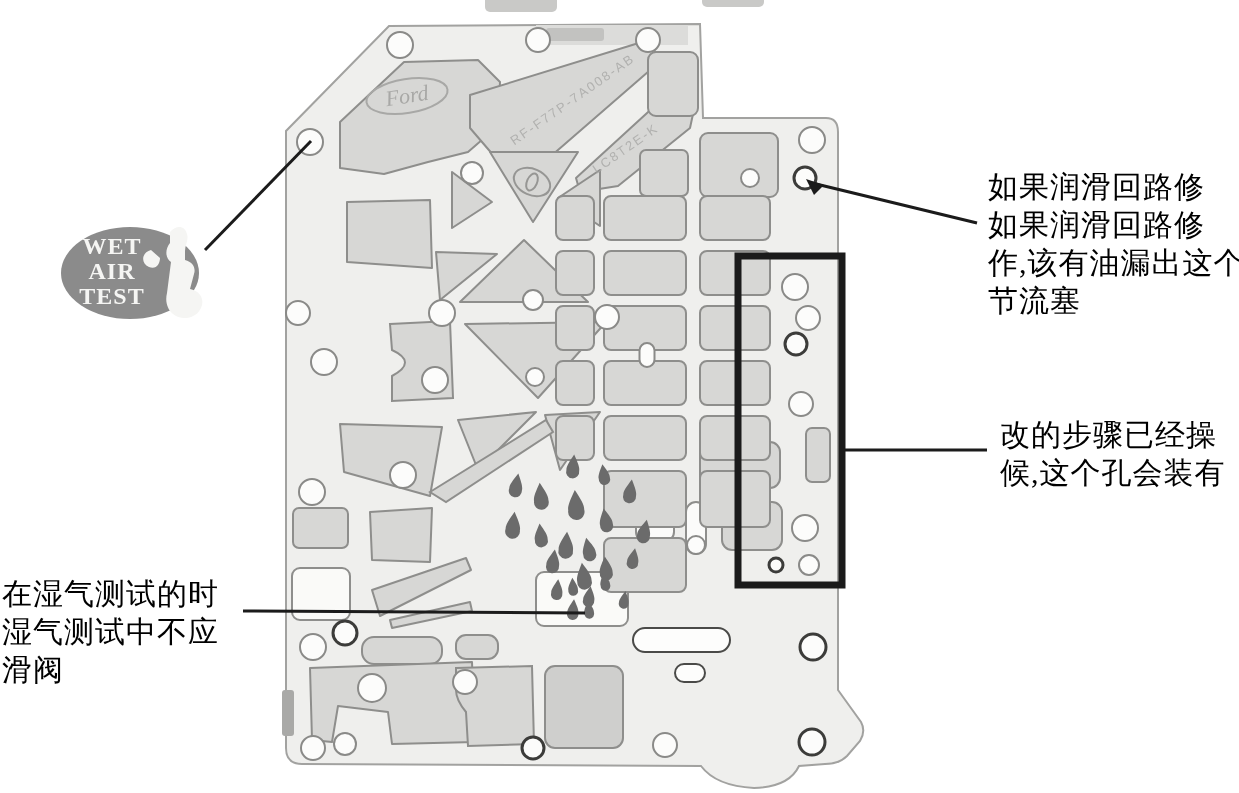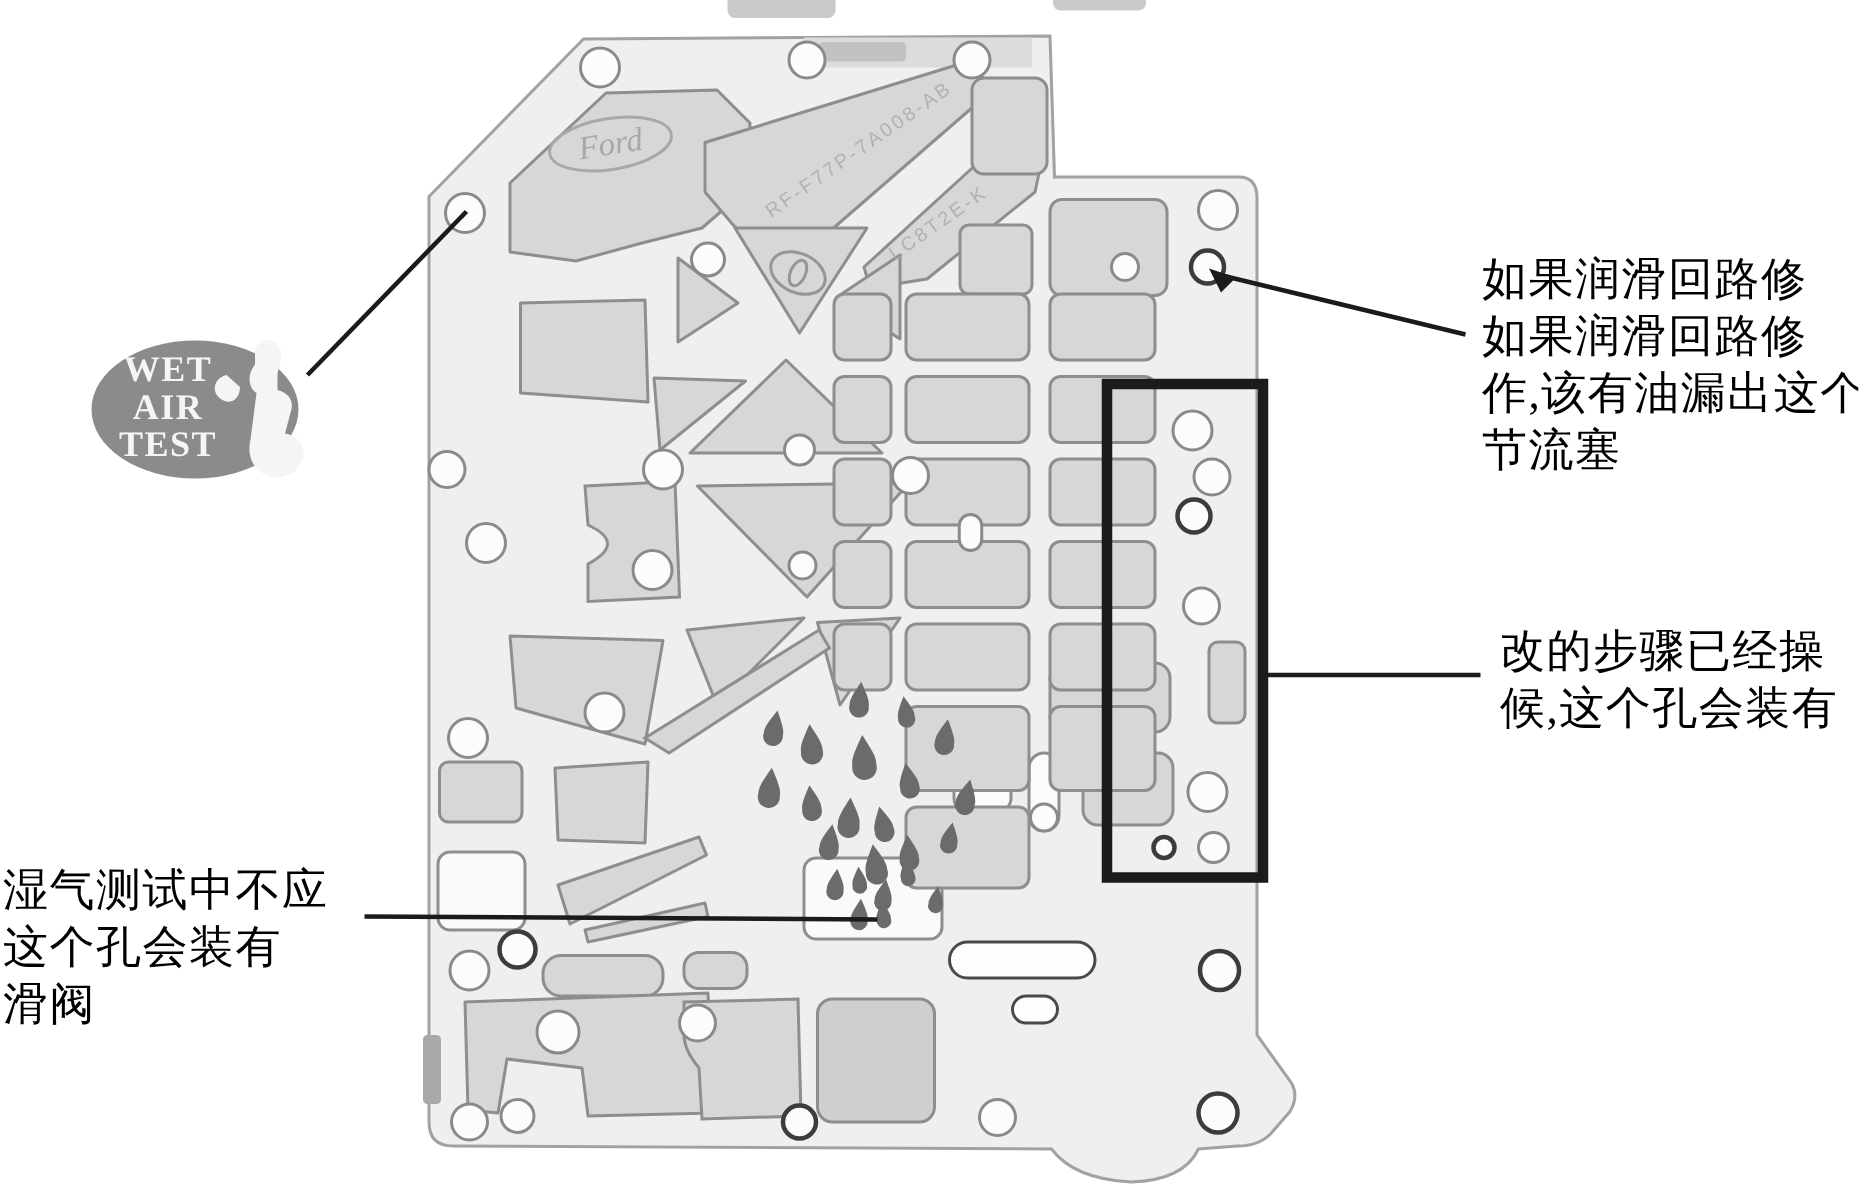--- a/index.html
+++ b/index.html
@@ -174,17 +174,17 @@
       <div>如果润滑回路修</div>
       <div>如果润滑回路修</div>
       <div>作,该有油漏出这个</div>
       <div>节流塞</div>
     </div>
   <div class="anno" id="anno-right-mid" style="left: 1000px; top: 416px;">
       <div>改的步骤已经操</div>
       <div>候,这个孔会装有</div>
     </div>
   <div class="anno" id="anno-bottom-left" style="left: 2px; top: 575px;">
+      <div>在湿气测试的时</div>
       <div>湿气测试中不应</div>
-      <div>这个孔会装有</div>
       <div>滑阀</div>
     </div>
 </div>
 
 </body></html>

